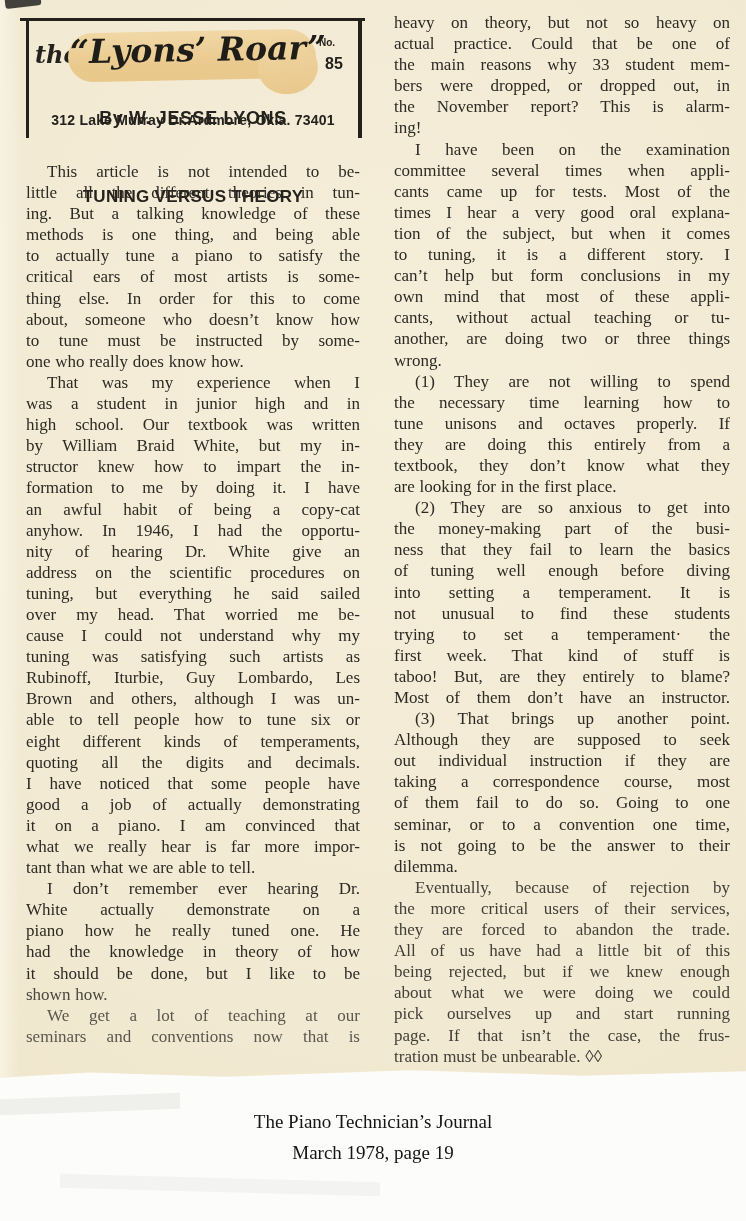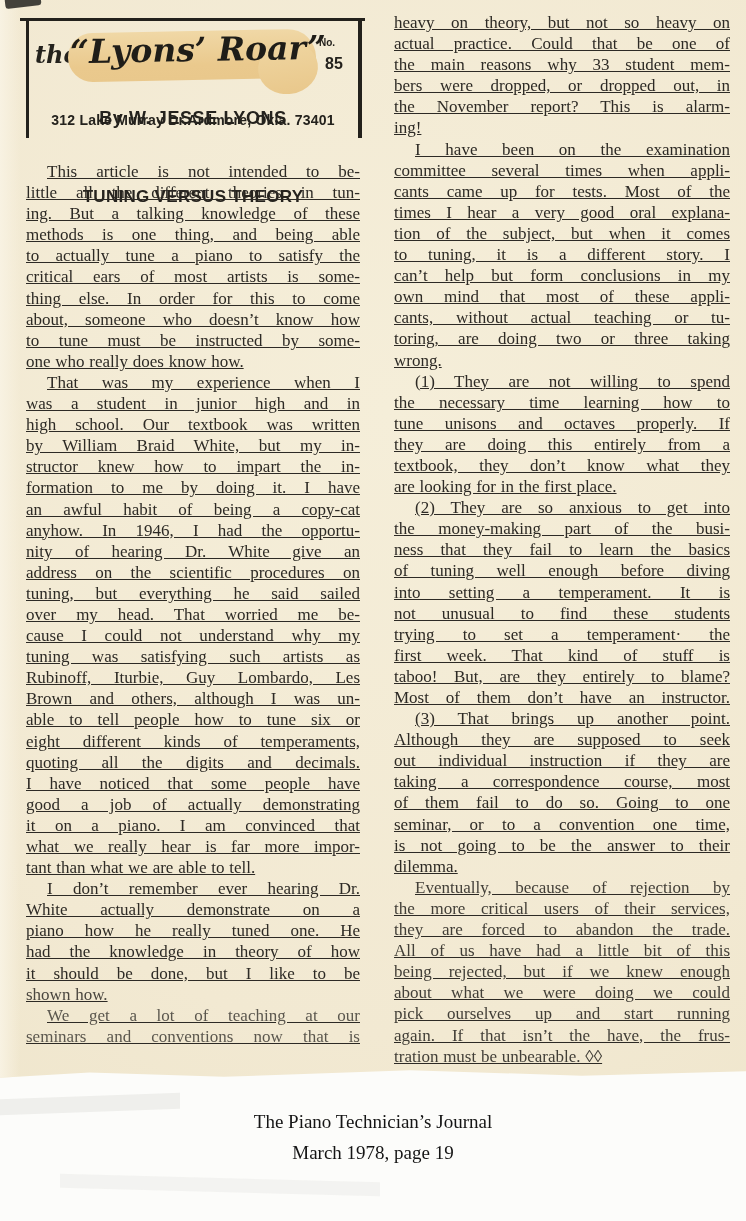--- a/index.html
+++ b/index.html
@@ -60,21 +60,21 @@
     position:absolute;left:0;right:0;top:94px;display:flex;justify-content:center;
     font-family:"Liberation Sans",sans-serif;font-weight:bold;font-size:14px;
     letter-spacing:.2px;color:#24221d;
   }
   
   .heading{
     position:absolute;left:26px;top:139px;width:334px;text-align:center;
     font-family:"Liberation Sans",sans-serif;font-weight:bold;font-size:17px;
     letter-spacing:.3px;color:#26231e;margin-top:48px;
   }
-  .col{position:absolute;color:#2d2a25;text-decoration:underline;}
+  .col{position:absolute;color:#2d2a25;}
   .col--left{left:26px;top:161px;width:334px;}
   .col--right{left:394px;top:12px;width:336px;}
   .para{margin:0;}
   .line{
     height:21.1px;line-height:21.1px;font-size:17px;
     text-align:justify;text-align-last:justify;
     word-spacing:.5px;overflow:hidden;
   }
   .line.end{text-align-last:left;}
   .line.indent{text-indent:21px;}
@@ -180,21 +180,21 @@
       <div class="para">
         <div class="line indent">I have been on the examination</div>
         <div class="line">committee several times when appli-</div>
         <div class="line">cants came up for tests.  Most of the</div>
         <div class="line">times I hear a very good oral explana-</div>
         <div class="line">tion of the subject, but when it comes</div>
         <div class="line">to tuning, it is a different story.  I</div>
         <div class="line">can’t help but form conclusions in my</div>
         <div class="line">own mind that most of these appli-</div>
         <div class="line">cants, without actual teaching or tu-</div>
-        <div class="line">toring, are doing two or three taking</div>
+        <div class="line">another, are doing two or three things</div>
         <div class="line end">wrong.</div>
       </div>
       <div class="para">
         <div class="line indent">(1)  They are not willing to spend</div>
         <div class="line">the necessary time learning how to</div>
         <div class="line">tune unisons and octaves properly.  If</div>
         <div class="line">they are doing this entirely from a</div>
         <div class="line">textbook, they don’t know what they</div>
         <div class="line end">are looking for in the first place.</div>
       </div>
@@ -221,21 +221,21 @@
         <div class="line end">dilemma.</div>
       </div>
       <div class="para">
         <div class="line indent">Eventually, because of rejection by</div>
         <div class="line">the more critical users of their services,</div>
         <div class="line">they are forced to abandon the trade.</div>
         <div class="line">All of us have had a little bit of this</div>
         <div class="line">being rejected, but if we knew enough</div>
         <div class="line">about what we were doing we could</div>
         <div class="line">pick ourselves up and start running</div>
-        <div class="line">again.  If that isn’t the have, the frus-</div>
+        <div class="line">page.  If that isn’t the case, the frus-</div>
         <div class="line end">tration must be unbearable. ◊◊</div>
       </div>
     </div>
 </div>
 
 <div class="streak streak-1"></div>
 <div class="streak streak-2"></div>
 
 <div class="attribution">
   <div>The Piano Technician’s Journal</div>

